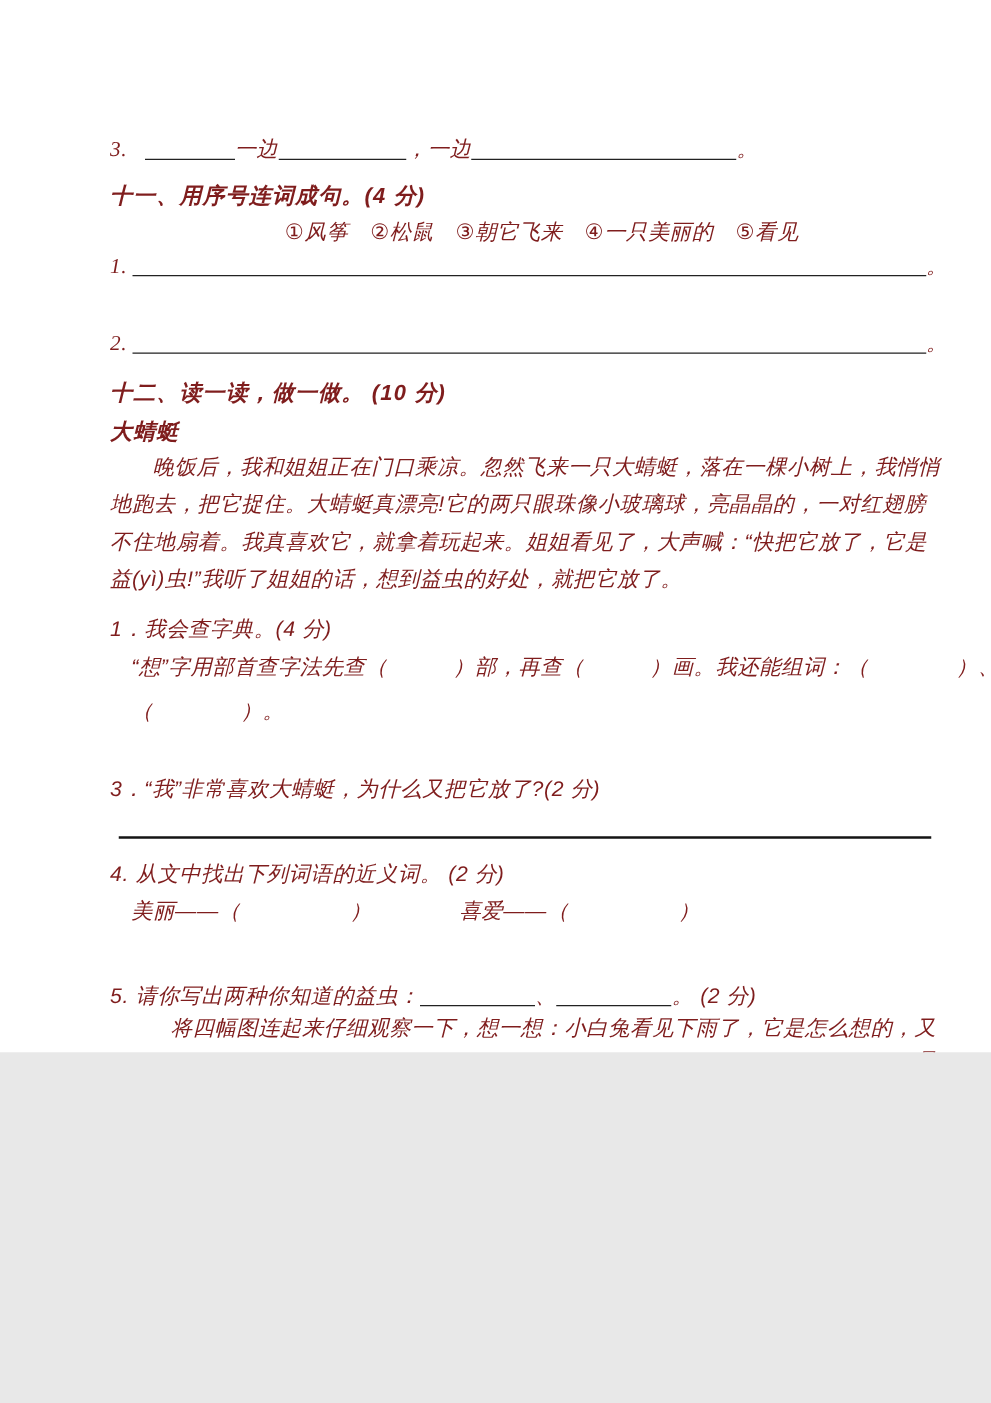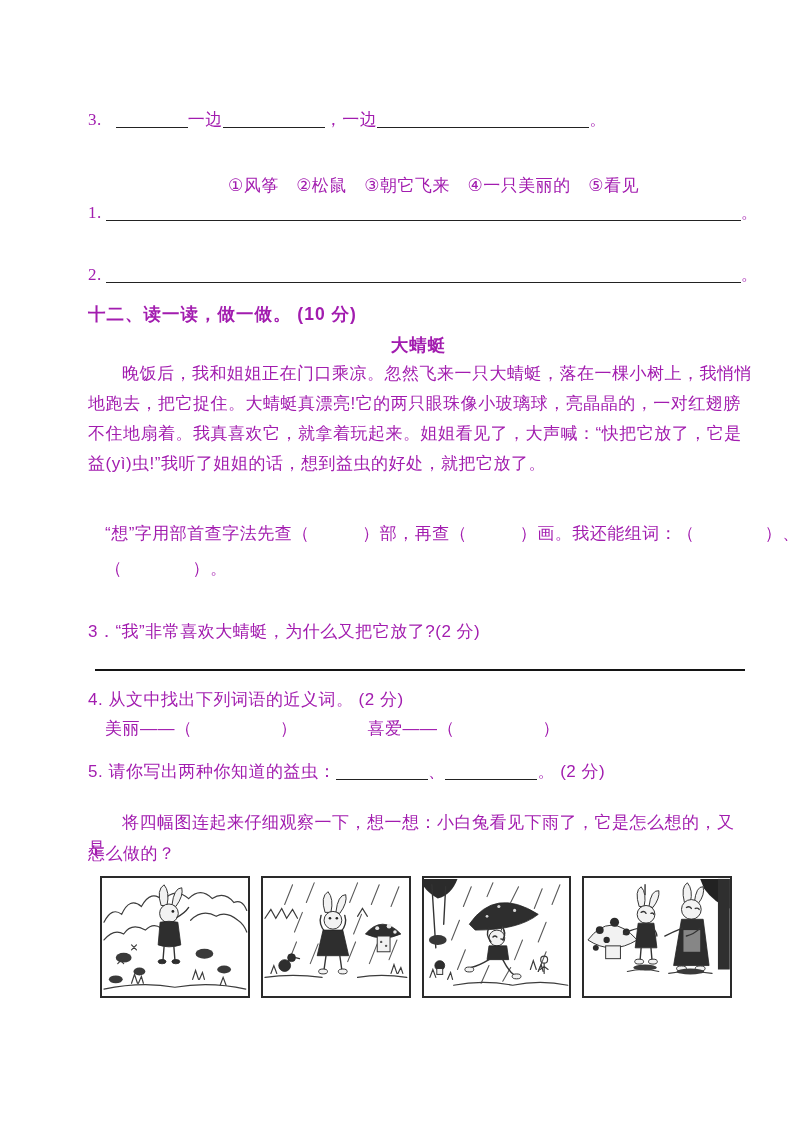--- a/index.html
+++ b/index.html
@@ -1,26 +1,27 @@
 <!DOCTYPE html>
 <html><head>
 <meta charset="utf-8">
 <style>
   html,body{margin:0;padding:0;background:#e8e8e8;}
   .page{
-    position:relative;width:793px;height:1122px;margin:0 auto;
-    background:#ffffff;color:#a21caf;overflow:hidden;
+    position:relative;width:793px;height:842px;margin:0 auto;
+    background:#ffffff;color:#7f1d1d;overflow:hidden;
     font-family:"Liberation Sans","DejaVu Sans",sans-serif;
+    font-style:italic;
   }
   .r{position:absolute;left:88px;right:44px;font-size:17px;line-height:26px;white-space:nowrap;letter-spacing:0.5px;}
   .h{font-weight:bold;font-size:17.5px;letter-spacing:1px;}
   .indent1{padding-left:30px;text-align:center;}
   .indent2{padding-left:17px;}
-  .center{text-align:center;}
-  .tindent{text-indent:34px;}
+  .center{text-align:left;}
+  .tindent{text-indent:34px;text-align:right;}
   .num{display:inline-block;margin-right:14px;font-family:"Liberation Serif","DejaVu Serif",serif;}
   .numtight{display:inline-block;margin-right:4px;font-family:"Liberation Serif","DejaVu Serif",serif;}
   .bl{display:inline-block;border-bottom:1.5px solid #222;height:19px;vertical-align:-3px;}
   .w72{width:72px;} .w102{width:102px;} .w212{width:212px;}
   .w635{width:635px;} .w92{width:92px;}
   .divider{position:absolute;left:95px;width:650px;border-top:2px solid #141414;height:0;}
   .pair2{margin-left:70px;}
   .panels{position:absolute;left:100px;top:876px;width:632px;height:122px;display:flex;gap:11px;}
   .panel{flex:1;border:2px solid #2a2a2a;background:#fff;box-sizing:border-box;}
   .panel svg{width:100%;height:100%;display:block;}
@@ -32,46 +33,48 @@
 </style>
 </head>
 <body>
 
 <div class="page">
 
   <div class="r" style="top:107px">
     <span class="num">3.</span><span class="bl w72"></span><span>一边</span><span class="bl w102"></span><span>，一边</span><span class="bl w212"></span><span>。</span>
   </div>
 
+  <div class="r h" style="top:143px">十一、用序号连词成句。(4 分)</div>
   <div class="r indent1" style="top:173px">①风筝　②松鼠　③朝它飞来　④一只美丽的　⑤看见</div>
   <div class="r" style="top:200px">
     <span class="numtight">1.</span><span class="bl w635"></span><span>。</span>
   </div>
   <div class="r" style="top:262px">
     <span class="numtight">2.</span><span class="bl w635"></span><span>。</span>
   </div>
 
   <div class="r h" style="top:301px">十二、读一读，做一做。 (10 分)</div>
   <div class="r center h" style="top:332px">大蜻蜓</div>
   <div class="r tindent" style="top:361px">晚饭后，我和姐姐正在门口乘凉。忽然飞来一只大蜻蜓，落在一棵小树上，我悄悄</div>
   <div class="r" style="top:421px">不住地扇着。我真喜欢它，就拿着玩起来。姐姐看见了，大声喊：“快把它放了，它是</div>
   <div class="r" style="top:391px">地跑去，把它捉住。大蜻蜓真漂亮!它的两只眼珠像小玻璃球，亮晶晶的，一对红翅膀</div>
   <div class="r" style="top:451px">益(yì)虫!”我听了姐姐的话，想到益虫的好处，就把它放了。</div>
 
+  <div class="r" style="top:491px">1．我会查字典。(4 分)</div>
   <div class="r indent2" style="top:521px">“想”字用部首查字法先查（　　　）部，再查（　　　）画。我还能组词：（　　　　）、</div>
   <div class="r indent2" style="top:556px">（　　　　）。</div>
   <div class="r" style="top:619px">3．“我”非常喜欢大蜻蜓，为什么又把它放了?(2 分)</div>
 
   <div class="divider" style="top:669px"></div>
 
   <div class="r" style="top:687px">4. 从文中找出下列词语的近义词。 (2 分)</div>
   <div class="r indent2" style="top:716px">
     <span>美丽——（　　　　　）</span><span class="pair2">喜爱——（　　　　　）</span>
   </div>
-  <div class="r" style="top:759px">
+  <div class="r" style="top:784px">
     <span>5. 请你写出两种你知道的益虫：</span><span class="bl w92"></span><span>、</span><span class="bl w92"></span><span>。 (2 分)</span>
   </div>
 
   <div class="r tindent" style="top:810px;white-space:normal">将四幅图连起来仔细观察一下，想一想：小白兔看见下雨了，它是怎么想的，又是</div>
   <div class="r" style="top:841px">怎么做的？</div>
 
   <div class="panels">
 
     <div class="panel" aria-label="图1：小白兔在草地上玩，抬头看天">
       <svg viewBox="0 0 148 118">

